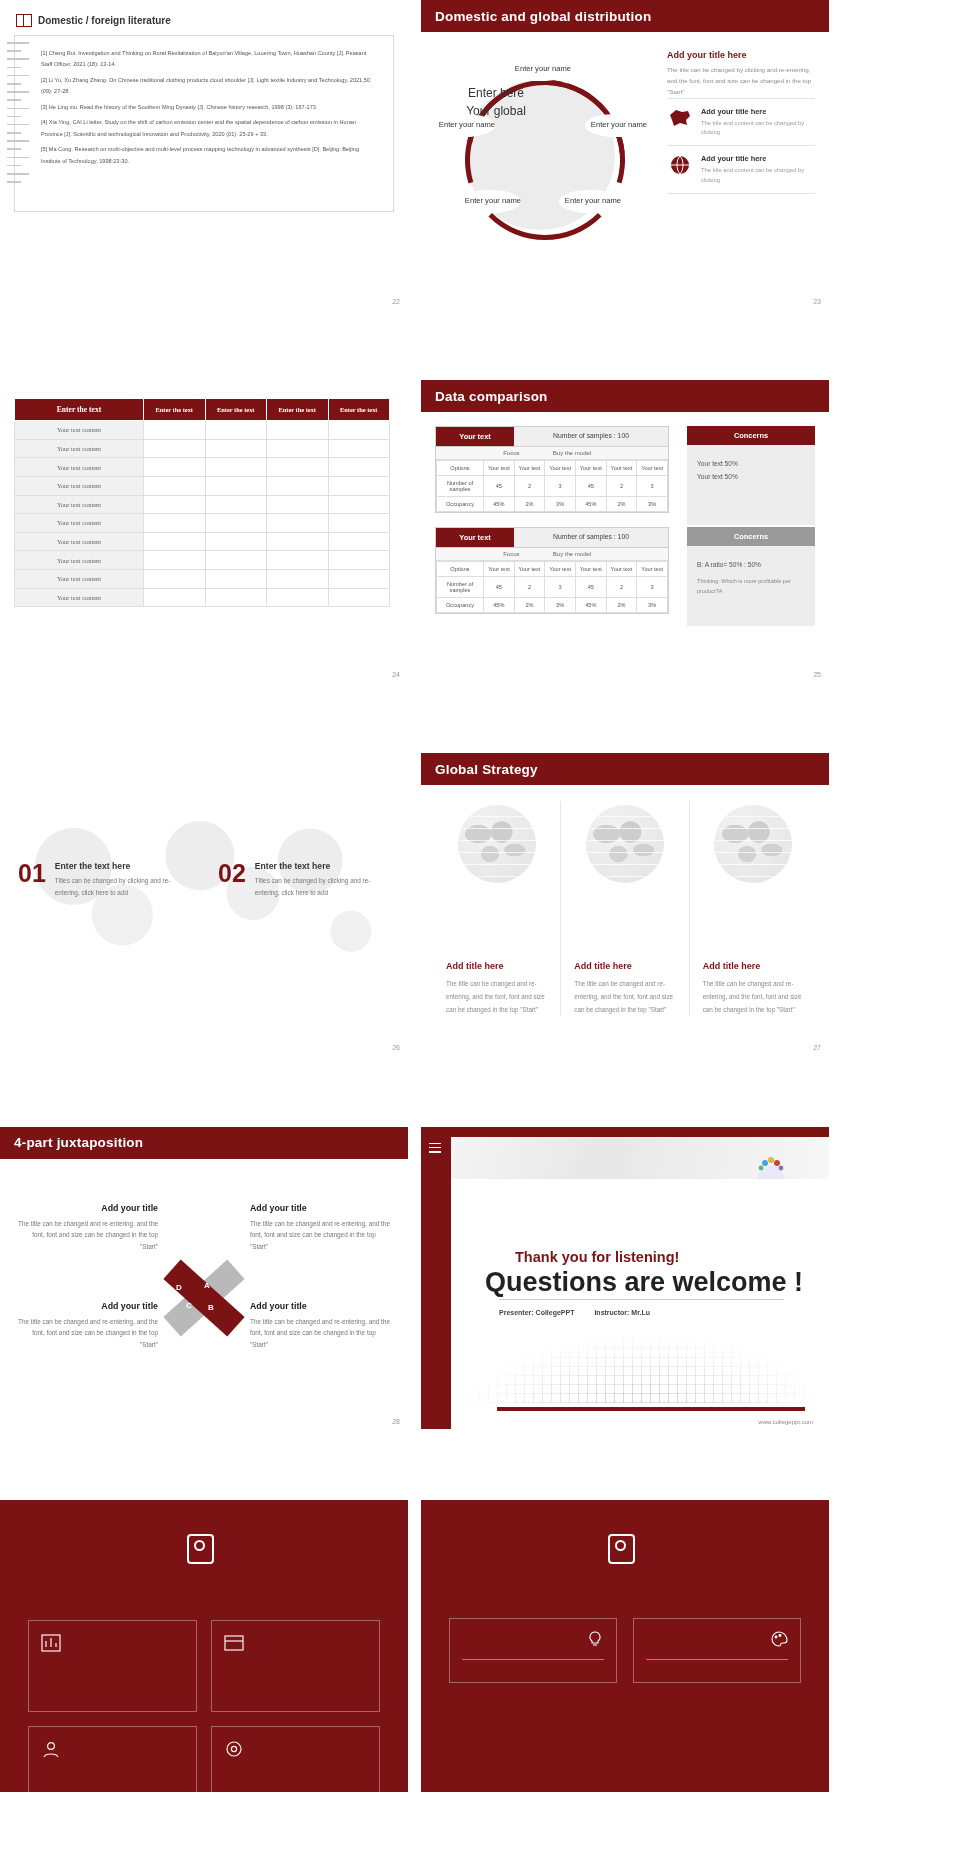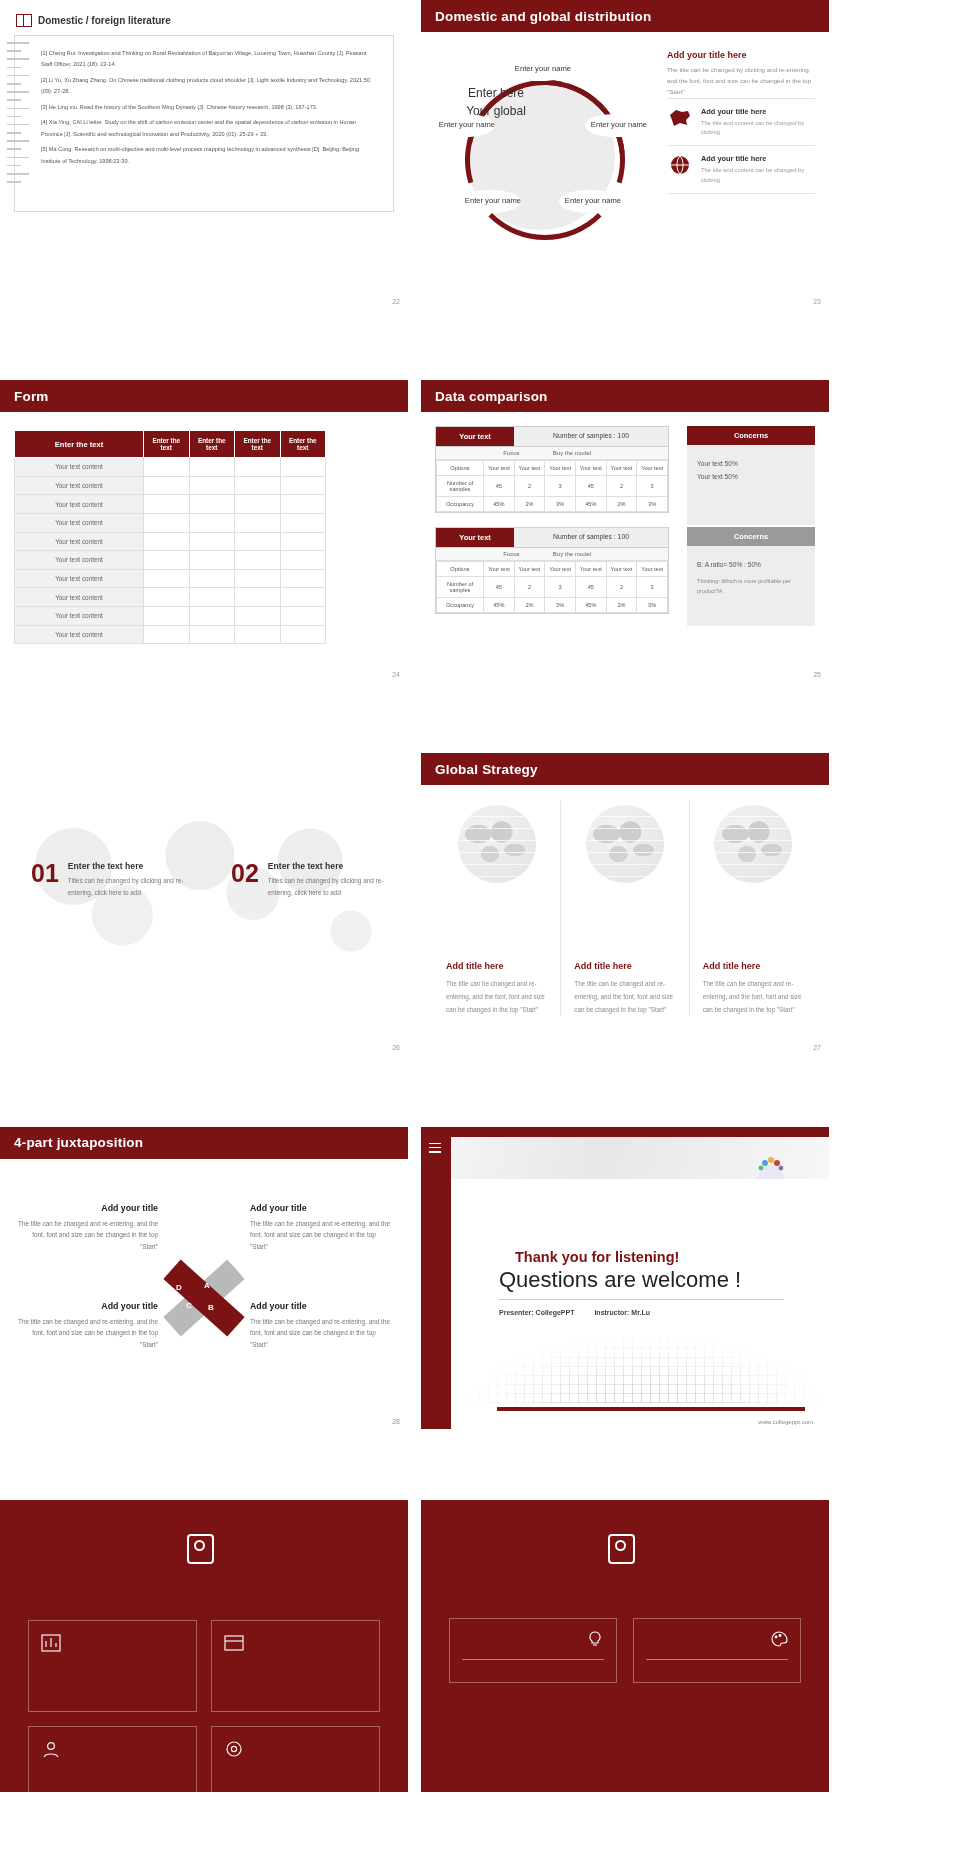--- a/index.html
+++ b/index.html
@@ -43,21 +43,21 @@
   .s23-right{position:absolute;left:246px;top:18px;width:148px;}
   .s23-h{font-size:9px;font-weight:bold;color:#7b1214;margin-bottom:5px;}
   .s23-p{font-size:6.2px;color:#8d8d8d;line-height:1.75;}
   .s23-item{display:flex;gap:8px;align-items:flex-start;border-top:1px solid #e2e2e2;padding:8px 0 7px 0;}
   .s23-item:last-child{border-bottom:1px solid #e2e2e2;}
   .s23-item .ic{width:26px;height:22px;flex:none;color:#7b1214;}
   .s23-it-h{font-size:7.4px;font-weight:bold;color:#333;margin-bottom:3px;}
   .s23-it-p{font-size:5.8px;color:#9a9a9a;line-height:1.7;}
 
   
-  .tbl24{margin:18px 14px 12px 14px;border-collapse:collapse;width:312px;font-size:6.4px;}
+  .tbl24{margin:18px 14px 12px 14px;border-collapse:collapse;width:376px;font-size:6.4px;font-family:Liberation Serif, serif;}
   .tbl24 th{background:#7b1214;color:#fff;font-weight:bold;padding:6px 2px;text-align:center;border:1px solid #fff;}
   .tbl24 th.first{font-size:7.6px;}
   .tbl24 td{border:1px solid #dfdfdf;padding:5.3px 4px;color:#666;}
   .tbl24 td.lbl{background:#f1f1f1;text-align:center;}
   .tbl24 tr td:first-child{width:120px;}
 
   
   .dc-block{position:absolute;left:14px;width:232px;border:1px solid #cfcfcf;}
   .dc1{top:14px;}
   .dc2{top:115px;}
@@ -81,21 +81,21 @@
   .map-bg{position:absolute;inset:0;background:
     radial-gradient(circle at 18% 42%, #ececec 0 38px, transparent 39px),
     radial-gradient(circle at 30% 60%, #efefef 0 30px, transparent 31px),
     radial-gradient(circle at 49% 38%, #ececec 0 34px, transparent 35px),
     radial-gradient(circle at 62% 52%, #eeeeee 0 26px, transparent 27px),
     radial-gradient(circle at 76% 40%, #ececec 0 32px, transparent 33px),
     radial-gradient(circle at 86% 66%, #efefef 0 20px, transparent 21px);
     opacity:.9;}
   .num-row{position:absolute;top:108px;left:18px;right:14px;display:flex;gap:24px;}
   .num-col{display:flex;gap:9px;width:176px;}
-  .num{font-size:25px;font-weight:bold;color:#7b1214;line-height:1;margin-left:13px;}
+  .num{font-size:25px;font-weight:bold;color:#7b1214;line-height:1;}
   .num-h{font-size:8.6px;font-weight:bold;color:#333;margin-bottom:4px;}
   .num-p{font-size:6.4px;color:#777;line-height:1.75;}
 
   
   .gl-wrap{position:absolute;top:16px;left:12px;right:12px;display:flex;}
   .gl-col{flex:1;padding:0 13px;position:relative;}
   .gl-col+.gl-col{border-left:1px solid #e6e6e6;}
   .globe{width:78px;height:78px;margin:4px auto 0 auto;border-radius:50%;background:
      radial-gradient(circle at 36% 32%, #f3f3f3, #e2e2e2);position:relative;overflow:hidden;}
   .globe:before{content:"";position:absolute;left:8%;top:18%;width:84%;height:64%;
@@ -131,21 +131,21 @@
   
   .thx{position:absolute;inset:0;background:#7b1214;}
   .thx-card{position:absolute;left:30px;top:10px;right:0;bottom:0;background:#fff;overflow:hidden;}
   .thx-hdrimg{position:absolute;left:0;top:0;right:0;height:42px;background:linear-gradient(105deg,#f4f4f4,#e7e7e7 40%,#f7f7f7);}
   .hamburger{position:absolute;left:8px;top:16px;width:12px;}
   .hamburger i{display:block;height:1.4px;background:#fff;margin-bottom:3px;}
   .stack{position:absolute;left:4px;bottom:18px;width:18px;height:14px;}
   .stack i{position:absolute;left:0;width:18px;height:4.5px;background:#7b1214;transform:skewX(-20deg);}
   .logo-badge{position:absolute;right:36px;top:16px;width:44px;height:34px;}
   .thx-t1{position:absolute;left:64px;top:112px;font-size:14.5px;color:#7b1214;font-weight:bold;}
-  .thx-t2{position:absolute;left:48px;top:130px;font-size:22px;color:#222;font-weight:normal;}
+  .thx-t2{position:absolute;left:34px;top:130px;font-size:27px;color:#222;font-weight:bold;}
   .thx-line{position:absolute;left:48px;top:162px;width:285px;height:1px;background:#ccc;}
   .thx-meta{position:absolute;left:48px;top:172px;font-size:7px;color:#444;font-weight:bold;}
   .thx-meta span{margin-right:18px;}
   .mesh{position:absolute;left:10px;right:0;bottom:26px;height:70px;background:
     repeating-linear-gradient(90deg, rgba(170,170,170,.45) 0 1px, transparent 1px 9px),
     repeating-linear-gradient(0deg, rgba(170,170,170,.35) 0 1px, transparent 1px 9px);
     -webkit-mask-image:radial-gradient(ellipse at 50% 120%, #000 20%, transparent 72%);
     mask-image:radial-gradient(ellipse at 50% 120%, #000 20%, transparent 72%);}
   .thx-bar{position:absolute;left:46px;right:24px;bottom:18px;height:3.5px;background:#7b1214;}
   .thx-url{position:absolute;right:16px;bottom:4px;font-size:6px;color:#888;}
@@ -257,21 +257,20 @@
             <div class="s23-it-h">Add your title here</div>
             <div class="s23-it-p">The title and content can be changed by clicking</div>
           </div>
         </div>
       </div>
     </div>
     <div class="pg">23</div>
   </section>
 
   <section class="slide s-m">
-    <div class="hdr">Form</div>
     <div class="body">
       <table class="tbl24">
         <thead>
           <tr>
             <th class="first">Enter the text</th>
             <th>Enter the text</th>
             <th>Enter the text</th>
             <th>Enter the text</th>
             <th>Enter the text</th>
           </tr>

